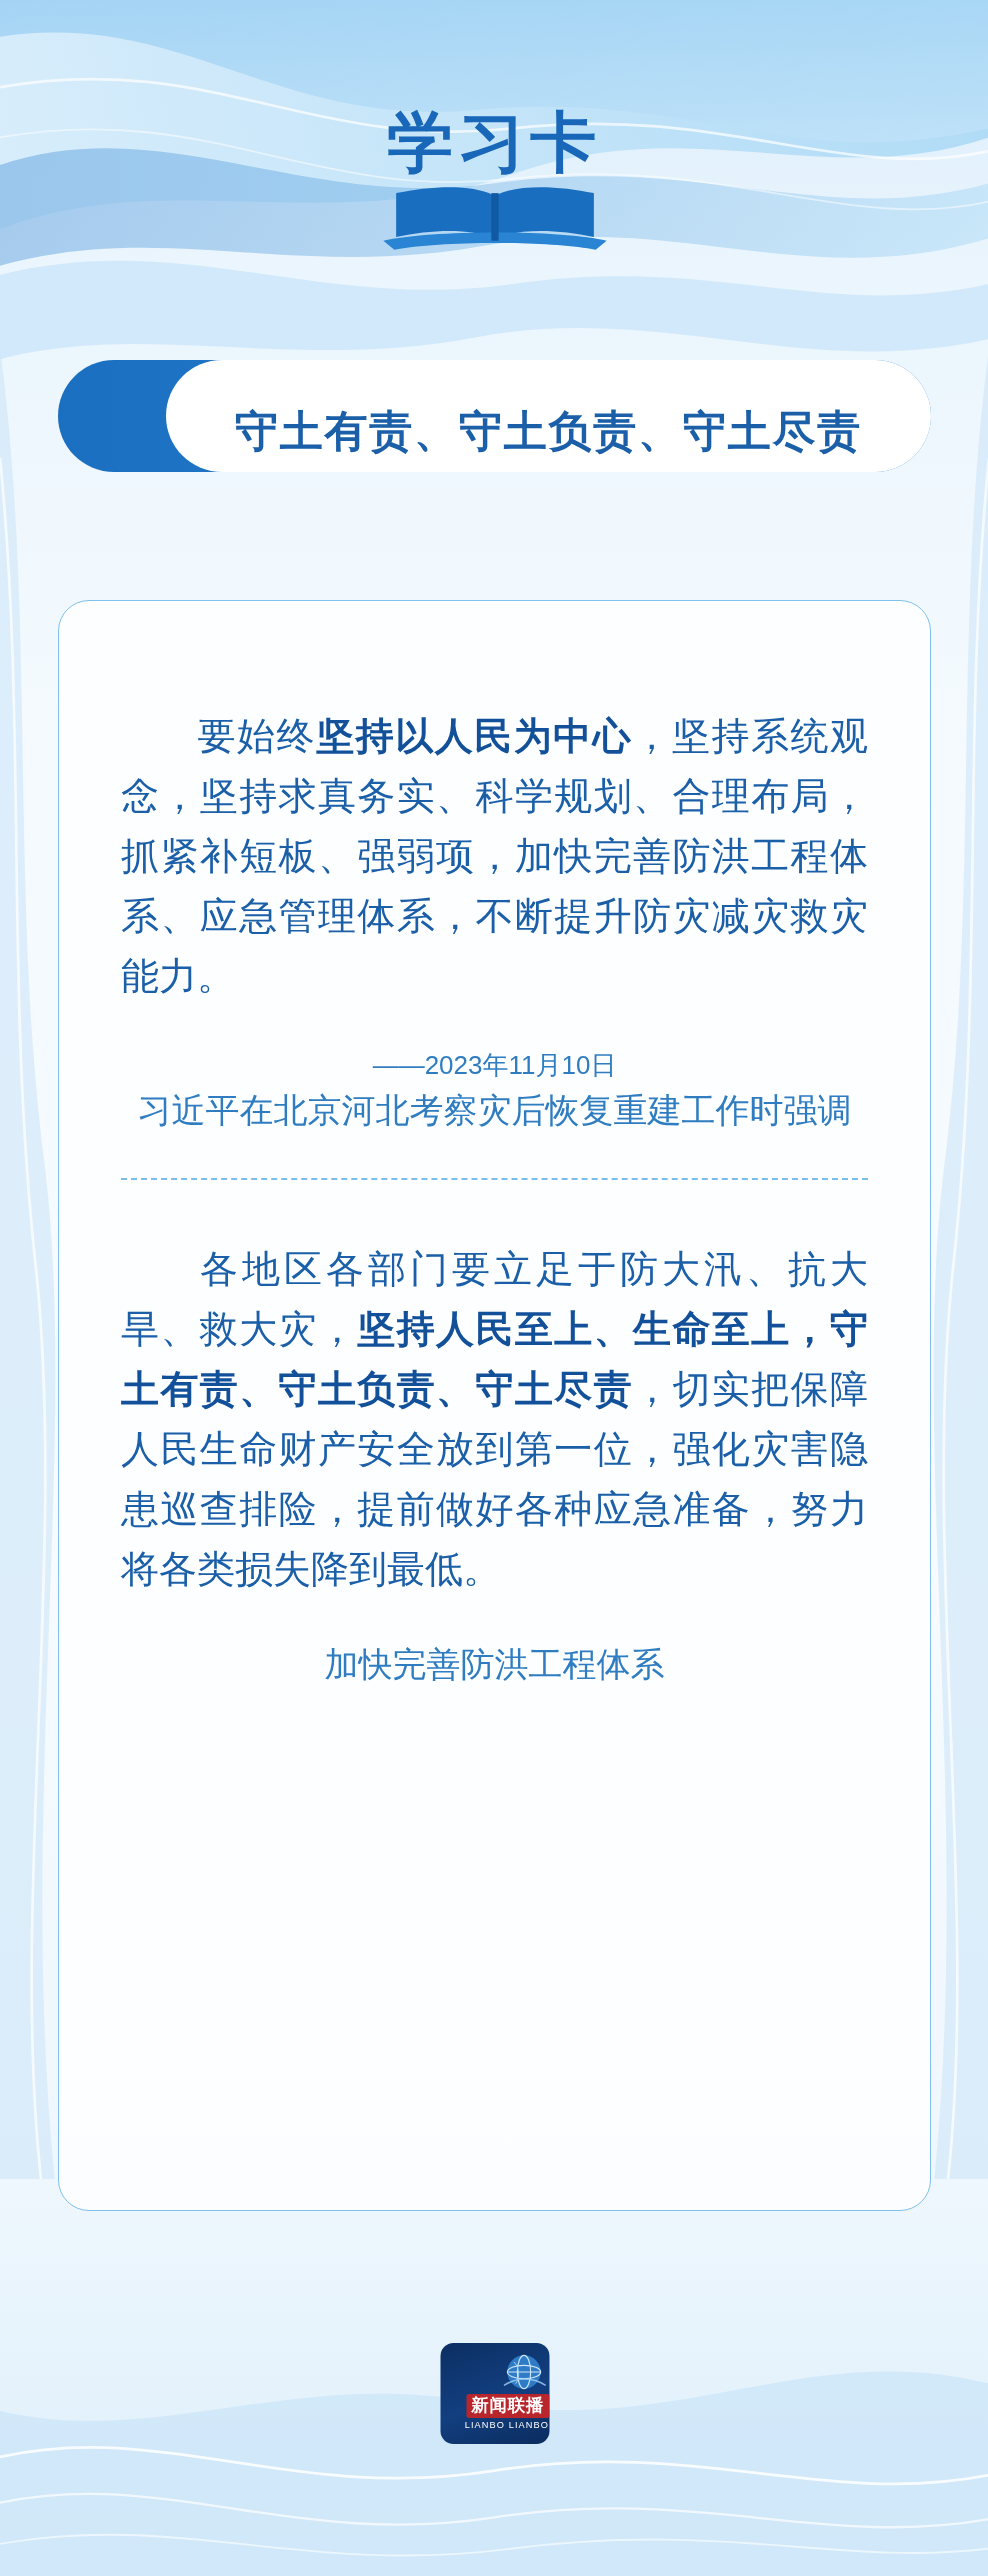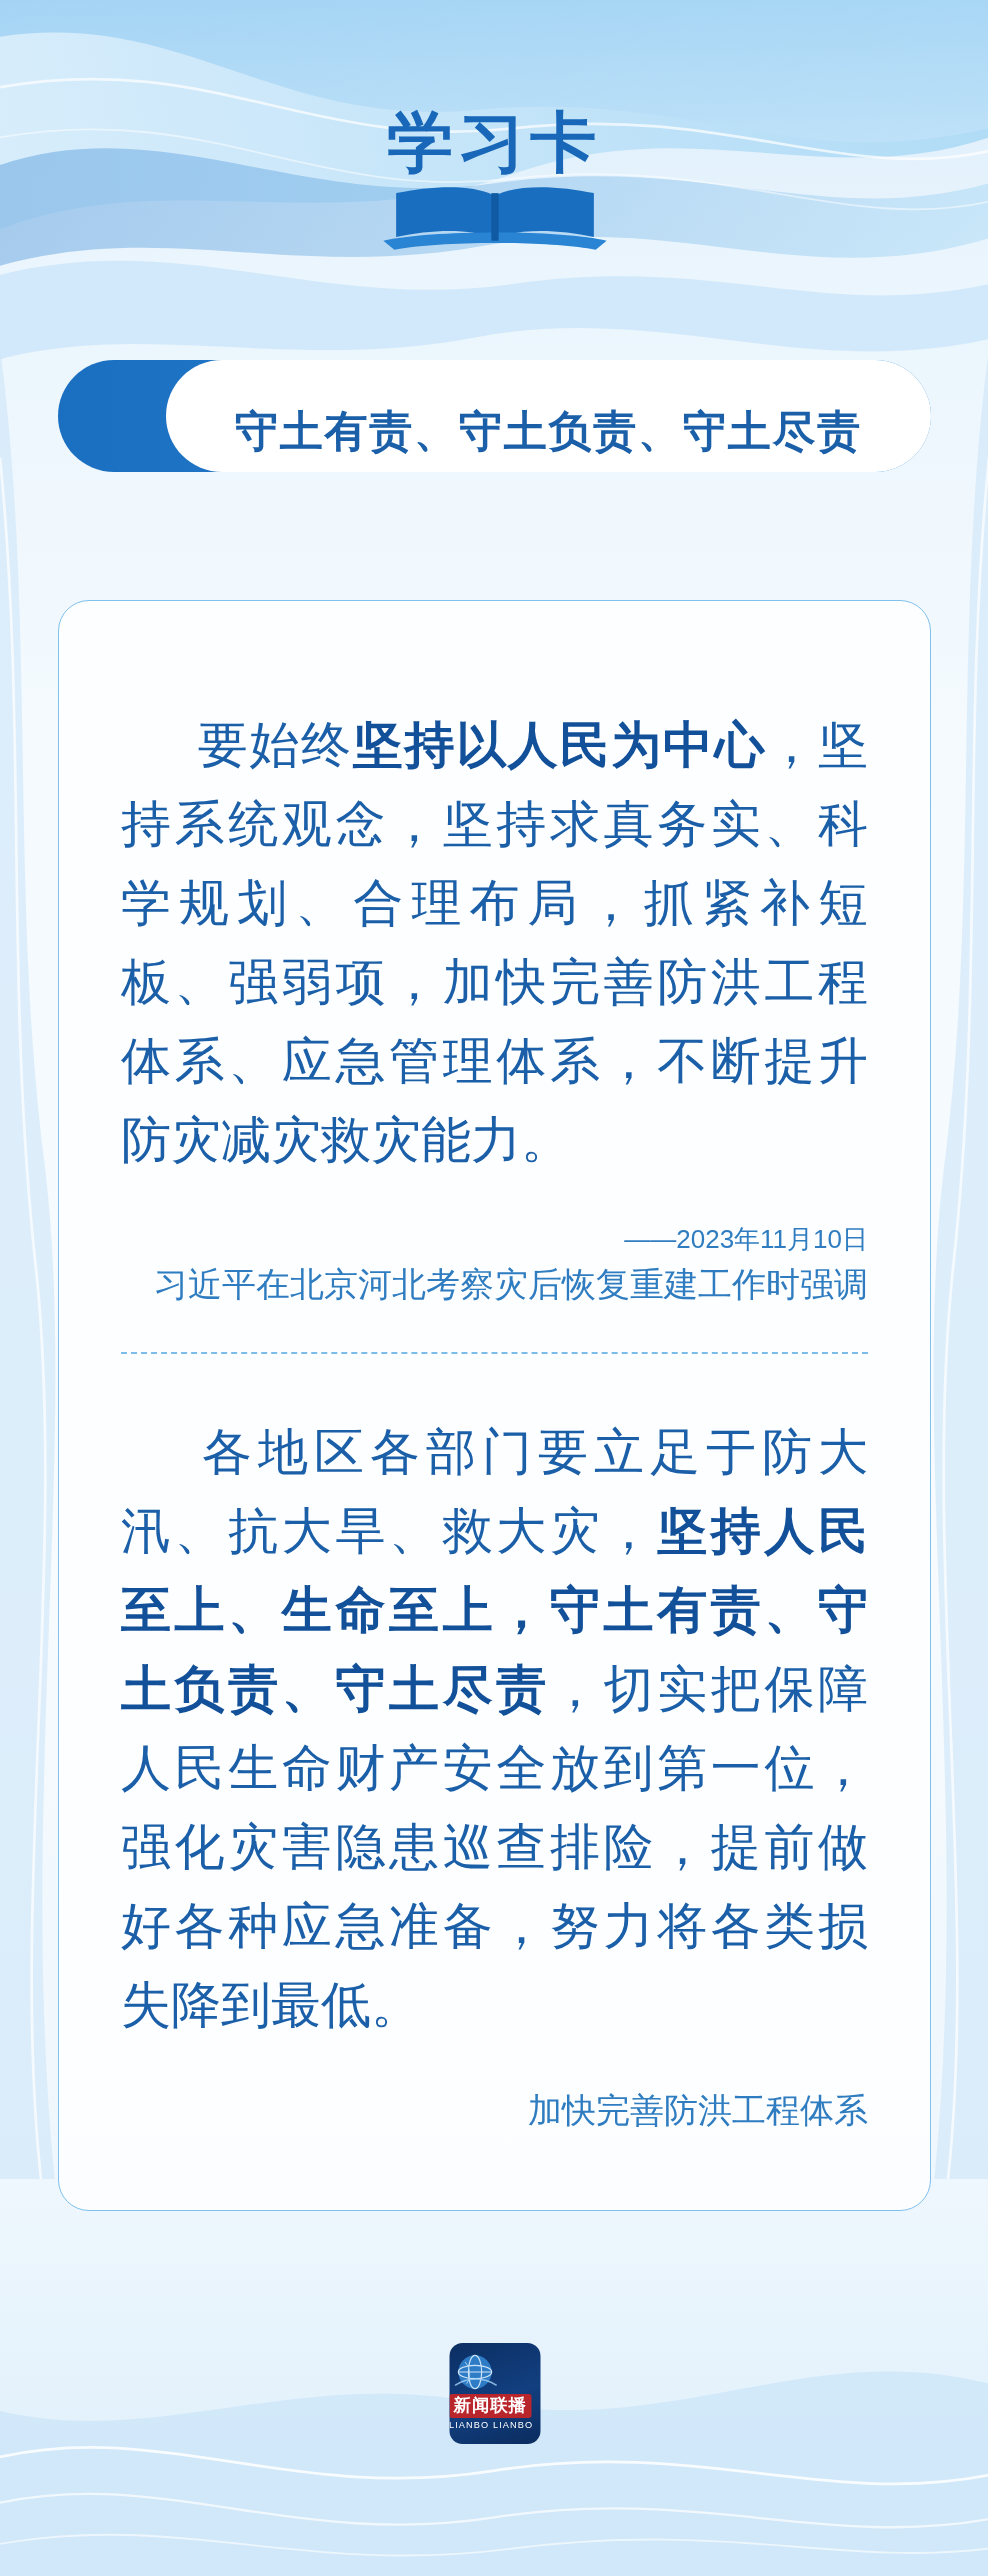--- a/index.html
+++ b/index.html
@@ -82,59 +82,59 @@
     width: 873px; height: 1611px;
     background: rgba(255,255,255,0.78);
     border: 1.8px solid #7fc0ec;
     border-radius: 31px;
     z-index: 6;
   }
 
   .quote-block { padding: 0 62px; }
   .quote-block.first { padding-top: 105px; }
   .quote-text {
-    font-size: 50px;
+    font-size: 38px;
     line-height: 1.58;
     color: #1a5fa8;
     text-align: justify;
     font-family: "Liberation Sans", "DejaVu Sans", sans-serif;
     letter-spacing: 0px;
   }
   .quote-text .indent { display: inline-block; width: 75px; }
   .quote-text b { font-weight: 700; color: #12519a; }
 
   .attrib {
     margin-top: 40px;
-    text-align: right;
+    text-align: center;
     color: #2f7dc0;
     font-size: 26px;
     line-height: 1.5;
     font-family: "Liberation Sans", "DejaVu Sans", sans-serif;
   }
   .attrib .src { font-size: 34px; color: #2f7dc0; }
 
   .divider {
     margin: 42px 62px 0 62px;
     border-top: 2.7px dashed #7cbce8;
     height: 0;
   }
 
   .quote-block.second { padding-top: 59px; }
 
   
   .footer-badge {
     position: absolute;
     left: 50%; transform: translateX(-50%);
     top: 2343px;
-    width: 91px; height: 101px;
+    width: 109px; height: 101px;
     border-radius: 13px;
     background: linear-gradient(160deg,#0c2f63 0%, #123f80 55%, #0b2c5e 100%);
     z-index: 6;
     display: flex; flex-direction: column;
-    align-items: flex-start; justify-content: flex-start;
+    align-items: flex-end; justify-content: flex-start;
     padding-top: 9.2px;
     overflow: hidden;
   }
   .badge-globe {
     width: 51px; height: 40px;
   }
   .badge-cn {
     margin-top: 1.8px;
     font-size: 17.4px;
     font-weight: 700;

